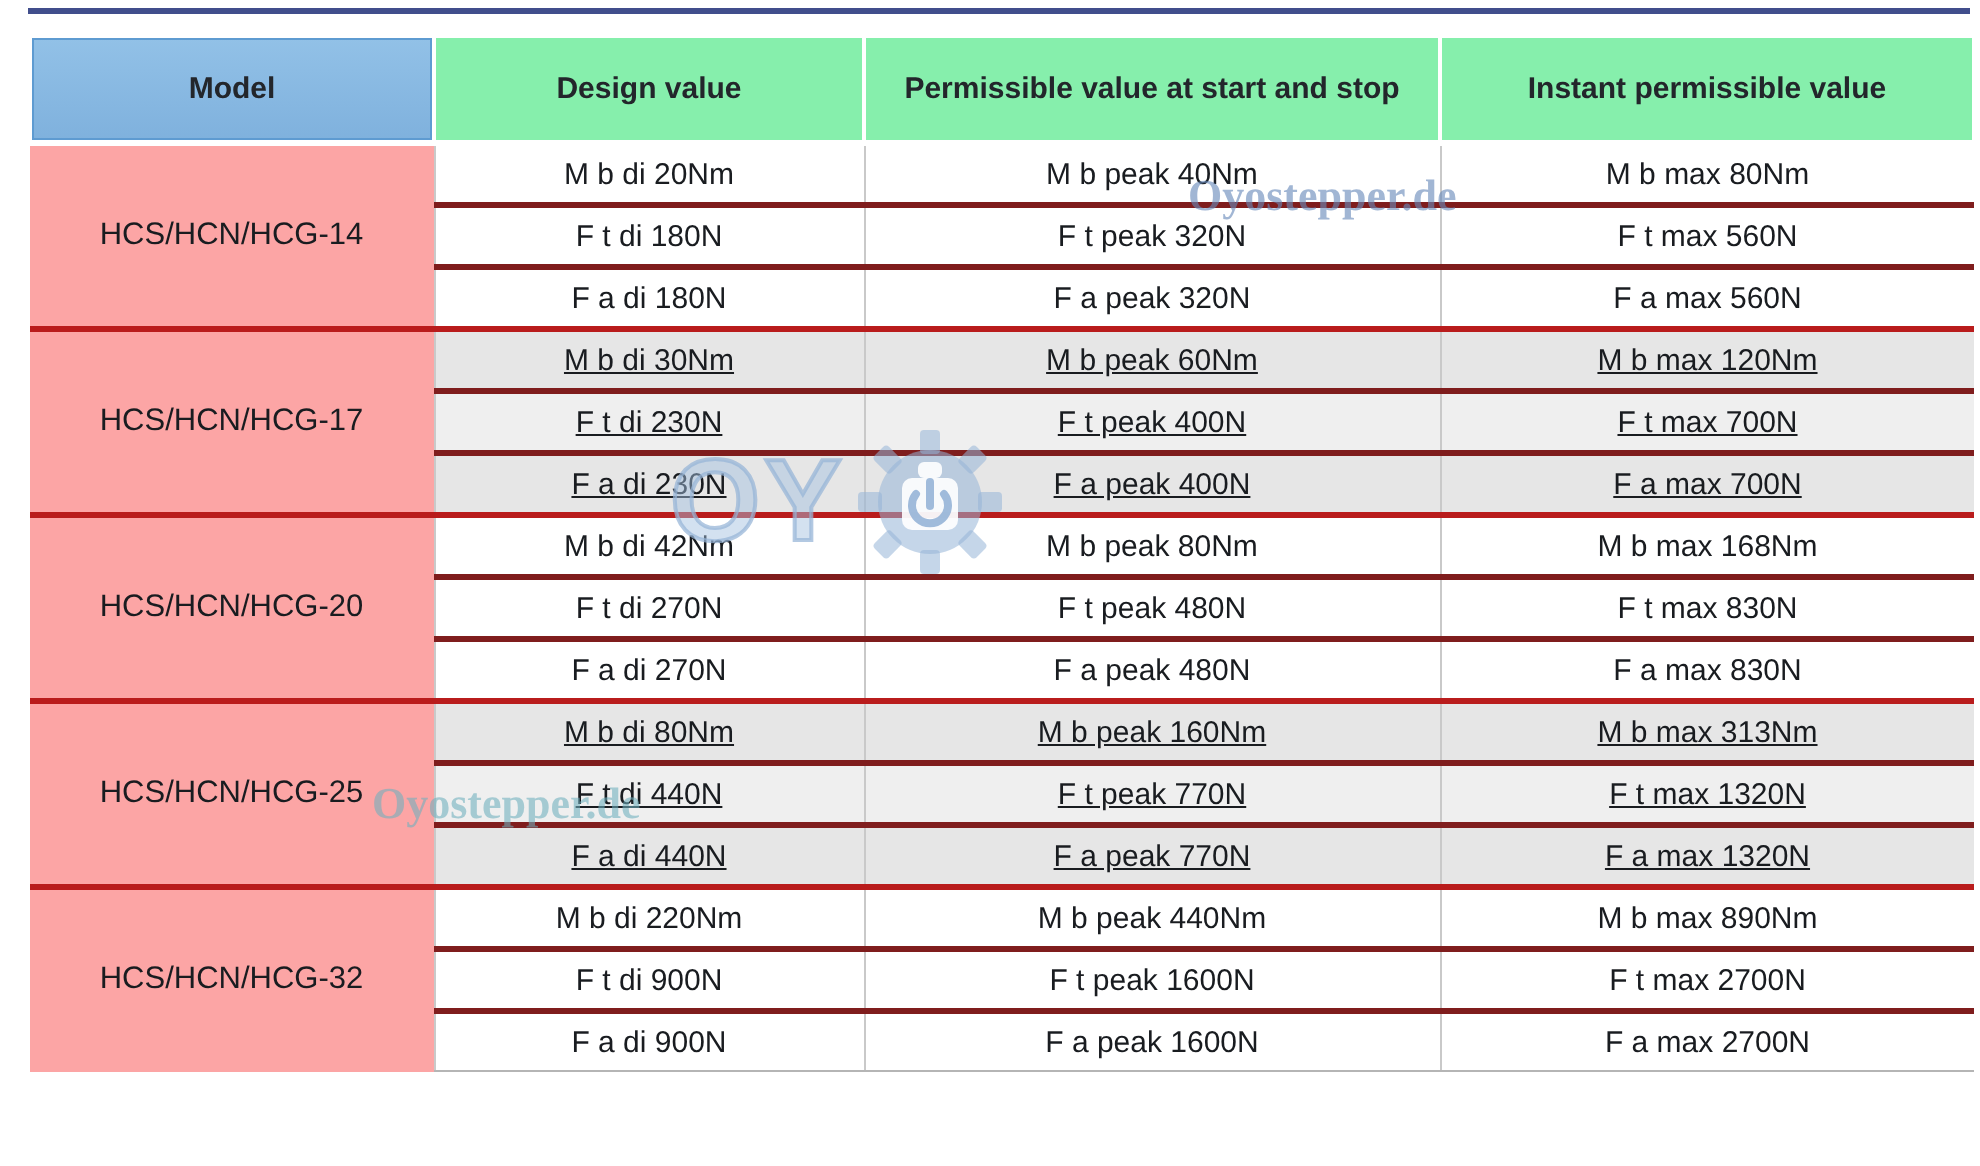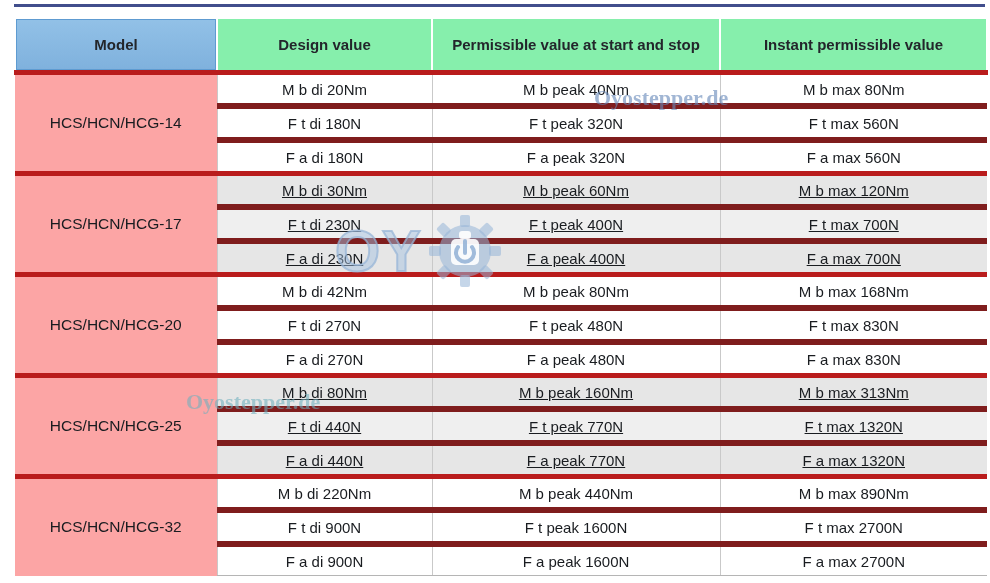--- a/index.html
+++ b/index.html
@@ -17,22 +17,22 @@
   table{border-collapse:collapse;width:972px;table-layout:fixed;}
   col.c-model{width:202px;} col.c-design{width:215px;} col.c-perm{width:288px;} col.c-inst{width:267px;}
   th{height:49px;font-size:15px;font-weight:bold;color:#23262b;text-align:center;vertical-align:middle;
      background:#86efac;border:2px solid #ffffff;border-bottom:3px solid #ffffff;}
   th.th-model{background:linear-gradient(180deg,#92c1e7 0%,#7fb1dd 100%);box-shadow:inset 0 0 0 1px #5e9bd1;}
   td{height:28px;font-size:15px;color:#191c20;text-align:center;vertical-align:middle;padding:0;}
   td.model-cell{background:#fca5a5;font-size:15.5px;margin-top:22px;}
   td.val{border-left:1px solid #c9c9c9;background:#ffffff;}
   tr.g-alt td.val{background:#e6e6e6;text-decoration:underline;}
   tr.g-alt.row-mid td.val{background:#efefef;}
-  tr.row-mid td.val,tr.row-last td.val{border-top:6px solid #7f1d1d;}
-  tr.row-first td{border-top:5px solid #b91c1c;}
+  tr.row-mid td.val,tr.row-last td.val{border-top:3px solid #7f1d1d;}
+  tr.row-first td{border-top:3px solid #b91c1c;}
   tbody tr:last-child td{border-bottom:1px solid #b5b5b5;}
 
   
   .wm{position:absolute;pointer-events:none;white-space:nowrap;z-index:5;}
   .wm-domain{font-family:"Liberation Serif",serif;font-weight:bold;font-size:22px;}
   .wm-top{left:580px;top:68px;color:rgba(104,137,186,.62);}
   .wm-bottom{left:172px;top:372px;color:rgba(110,175,190,.58);}
   .wm-logo{left:284px;top:196px;display:flex;align-items:center;margin-left:37px;}
   .wm-oy{font-size:58px;font-weight:bold;letter-spacing:2px;color:rgba(164,193,224,.48);
          -webkit-text-stroke:2px rgba(150,180,215,.72);line-height:1;}

